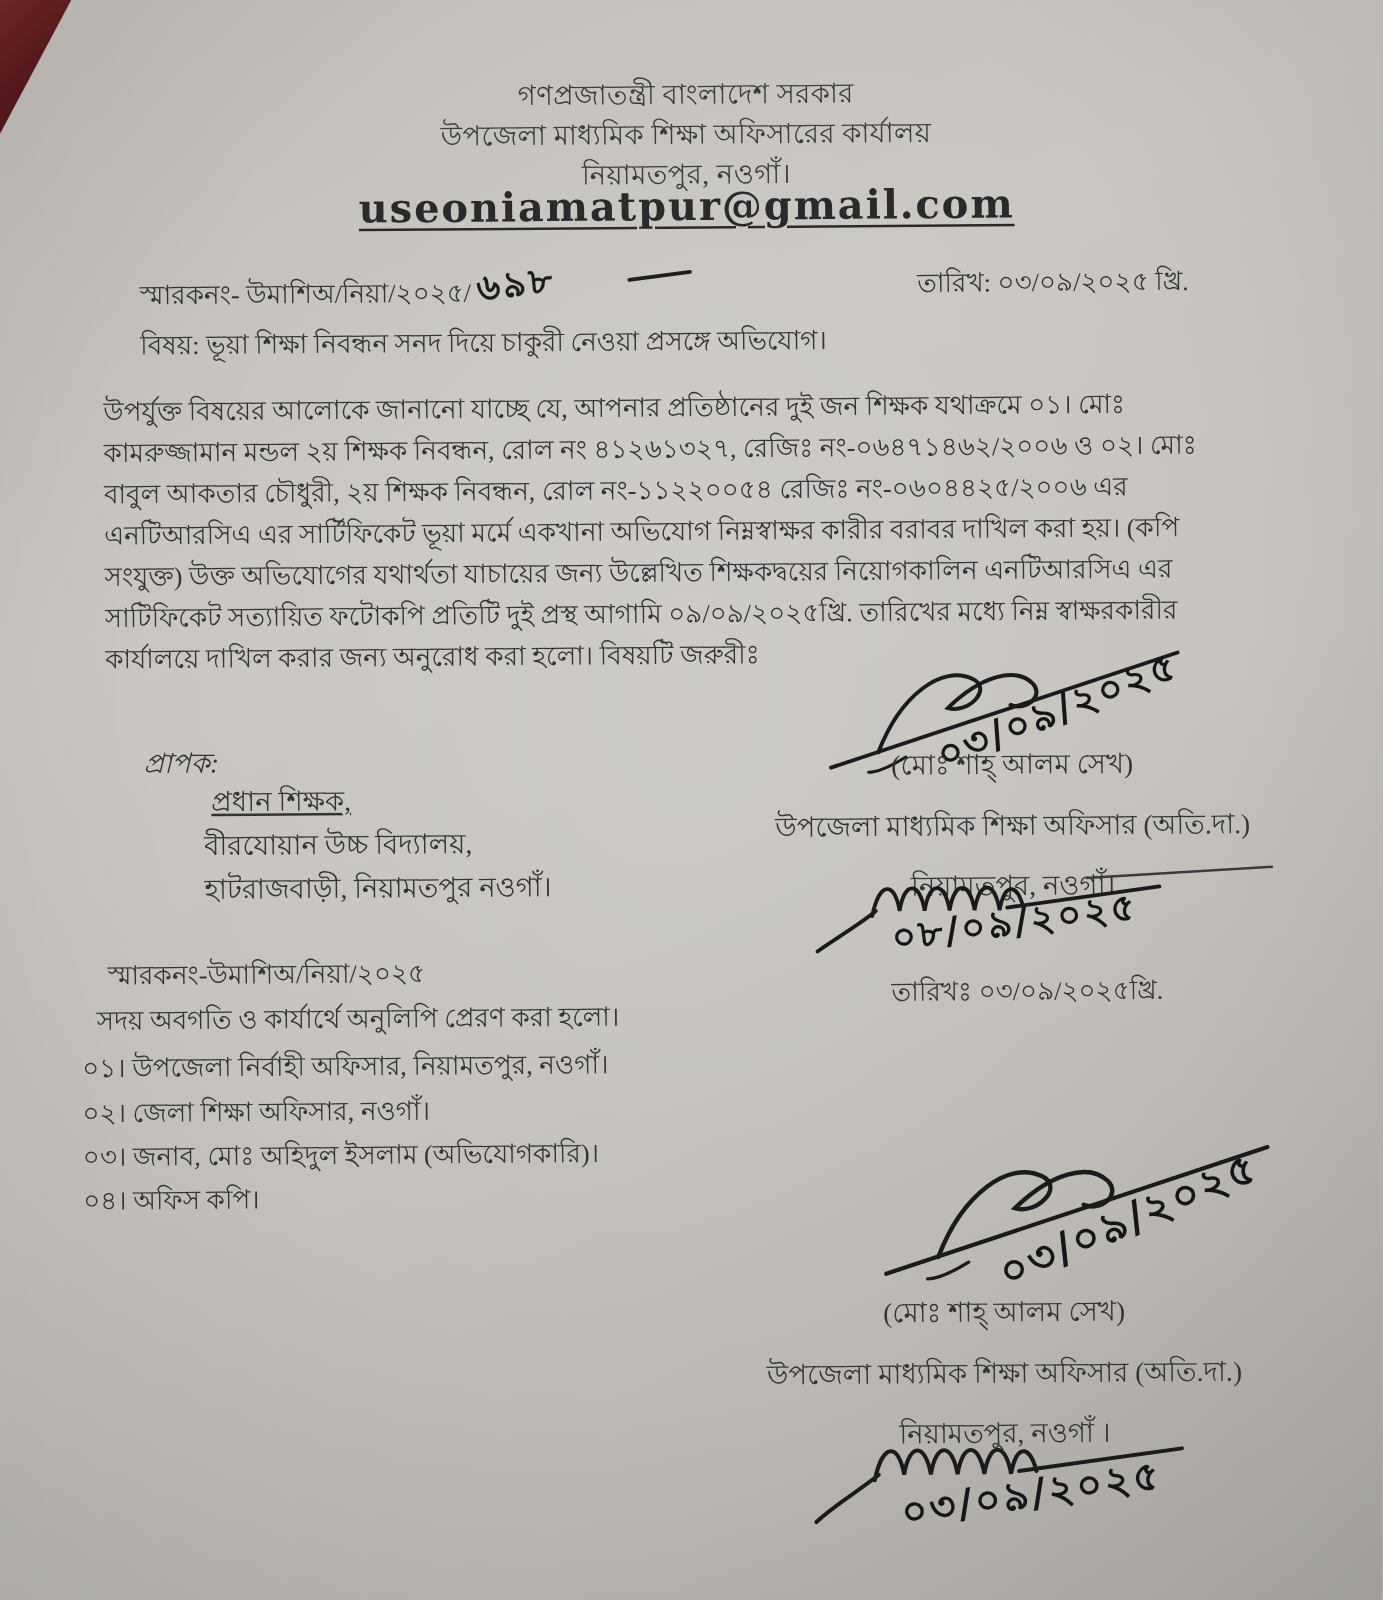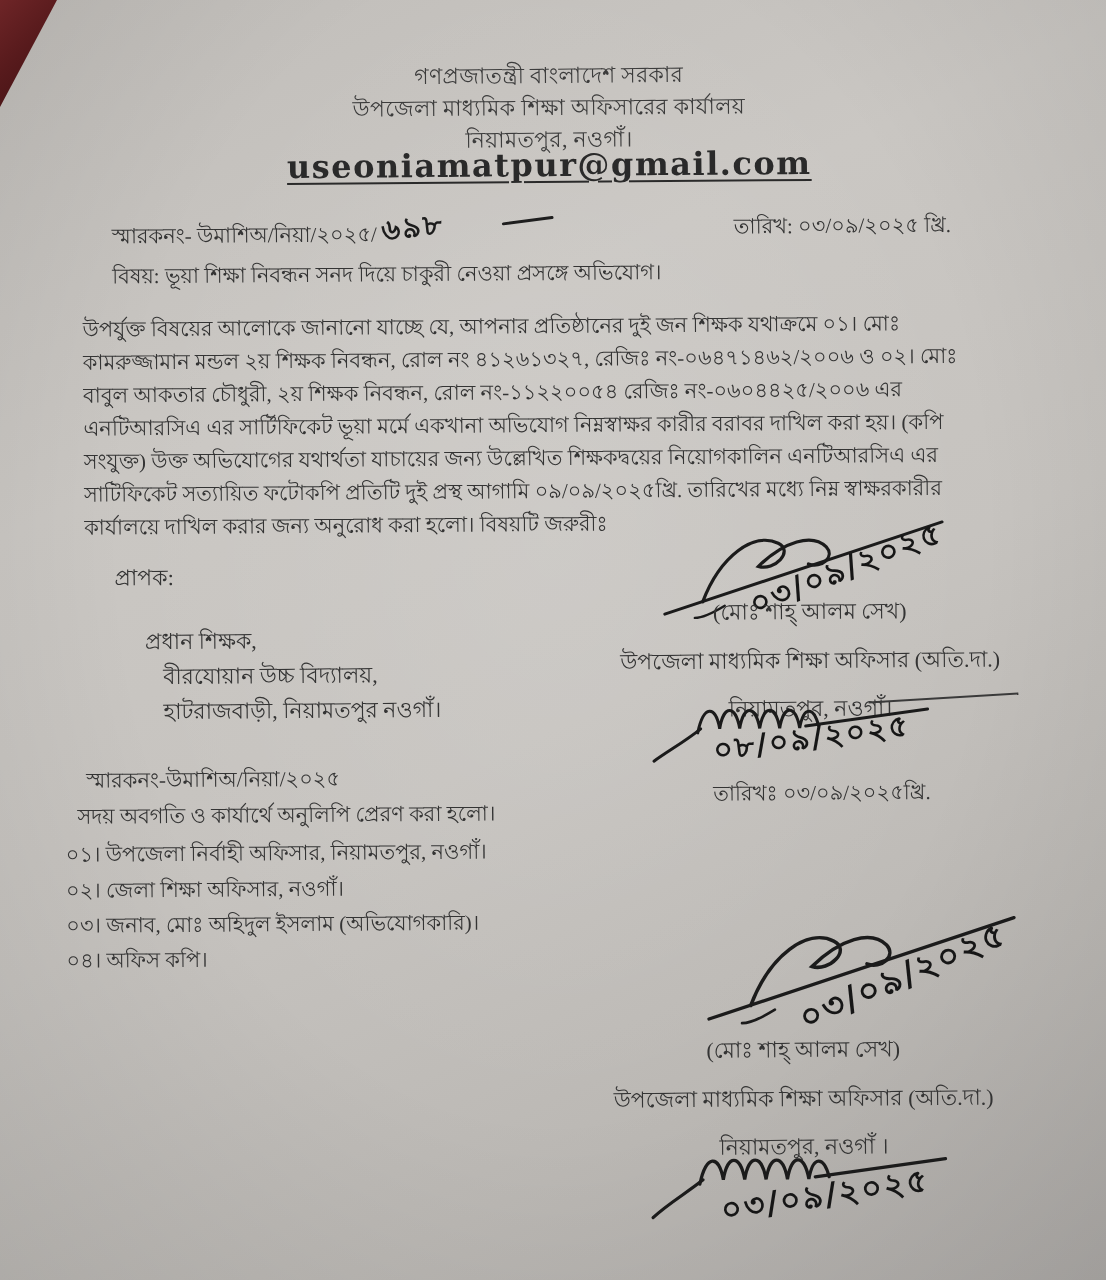--- a/index.html
+++ b/index.html
@@ -97,22 +97,22 @@
 
   <svg style="left:645px;top:690px;" width="290" height="65" viewBox="0 0 290 65">
     <path class="ink" stroke-width="3" d="M55,40 C40,52 22,62 8,72"></path>
     <path class="ink" stroke-width="3" d="M52,44 C58,16 70,16 74,40 C78,16 90,16 94,40 C98,16 110,16 114,40 C118,16 130,16 134,40 C138,16 150,16 154,40 C158,18 168,18 173,38"></path>
     <path class="ink" stroke-width="3" d="M160,38 L282,22"></path>
   </svg>
   <div class="handdate" style="left:712px;top:716px;font-size:30px;transform:rotate(-7deg);">০৮/০৯/২০২৫</div>
 
   <div class="abs t21" style="left:712px;top:779px;">তারিখঃ ০৩/০৯/২০২৫খ্রি.</div>
 
-  <div class="abs t22" style="left:115px;top:557px;">প্রাপক:</div>
-  <div class="abs t22" style="left:145px;top:621px;">প্রধান শিক্ষক,</div>
+  <div class="abs t22" style="left:115px;top:590px;font-style:italic;">প্রাপক:</div>
+  <div class="abs t22" style="left:169px;top:621px;text-decoration:underline;">প্রধান শিক্ষক,</div>
   <div class="abs t22" style="left:163px;top:656px;">বীরযোয়ান উচ্চ বিদ্যালয়,</div>
   <div class="abs t22" style="left:163px;top:691px;">হাটরাজবাড়ী, নিয়ামতপুর নওগাঁ।</div>
 
   <div class="abs t21" style="left:85px;top:761px;">স্মারকনং-উমাশিঅ/নিয়া/২০২৫</div>
   <div class="abs t21" style="left:76px;top:797px;">সদয় অবগতি ও কার্যার্থে অনুলিপি প্রেরণ করা হলো।</div>
   <div class="abs t21" style="left:64px;top:835px;">০১। উপজেলা নির্বাহী অফিসার, নিয়ামতপুর, নওগাঁ।</div>
   <div class="abs t21" style="left:64px;top:871px;">০২। জেলা শিক্ষা অফিসার, নওগাঁ।</div>
   <div class="abs t21" style="left:64px;top:906px;">০৩। জনাব, মোঃ অহিদুল ইসলাম (অভিযোগকারি)।</div>
   <div class="abs t21" style="left:64px;top:941px;">০৪। অফিস কপি।</div>
 

